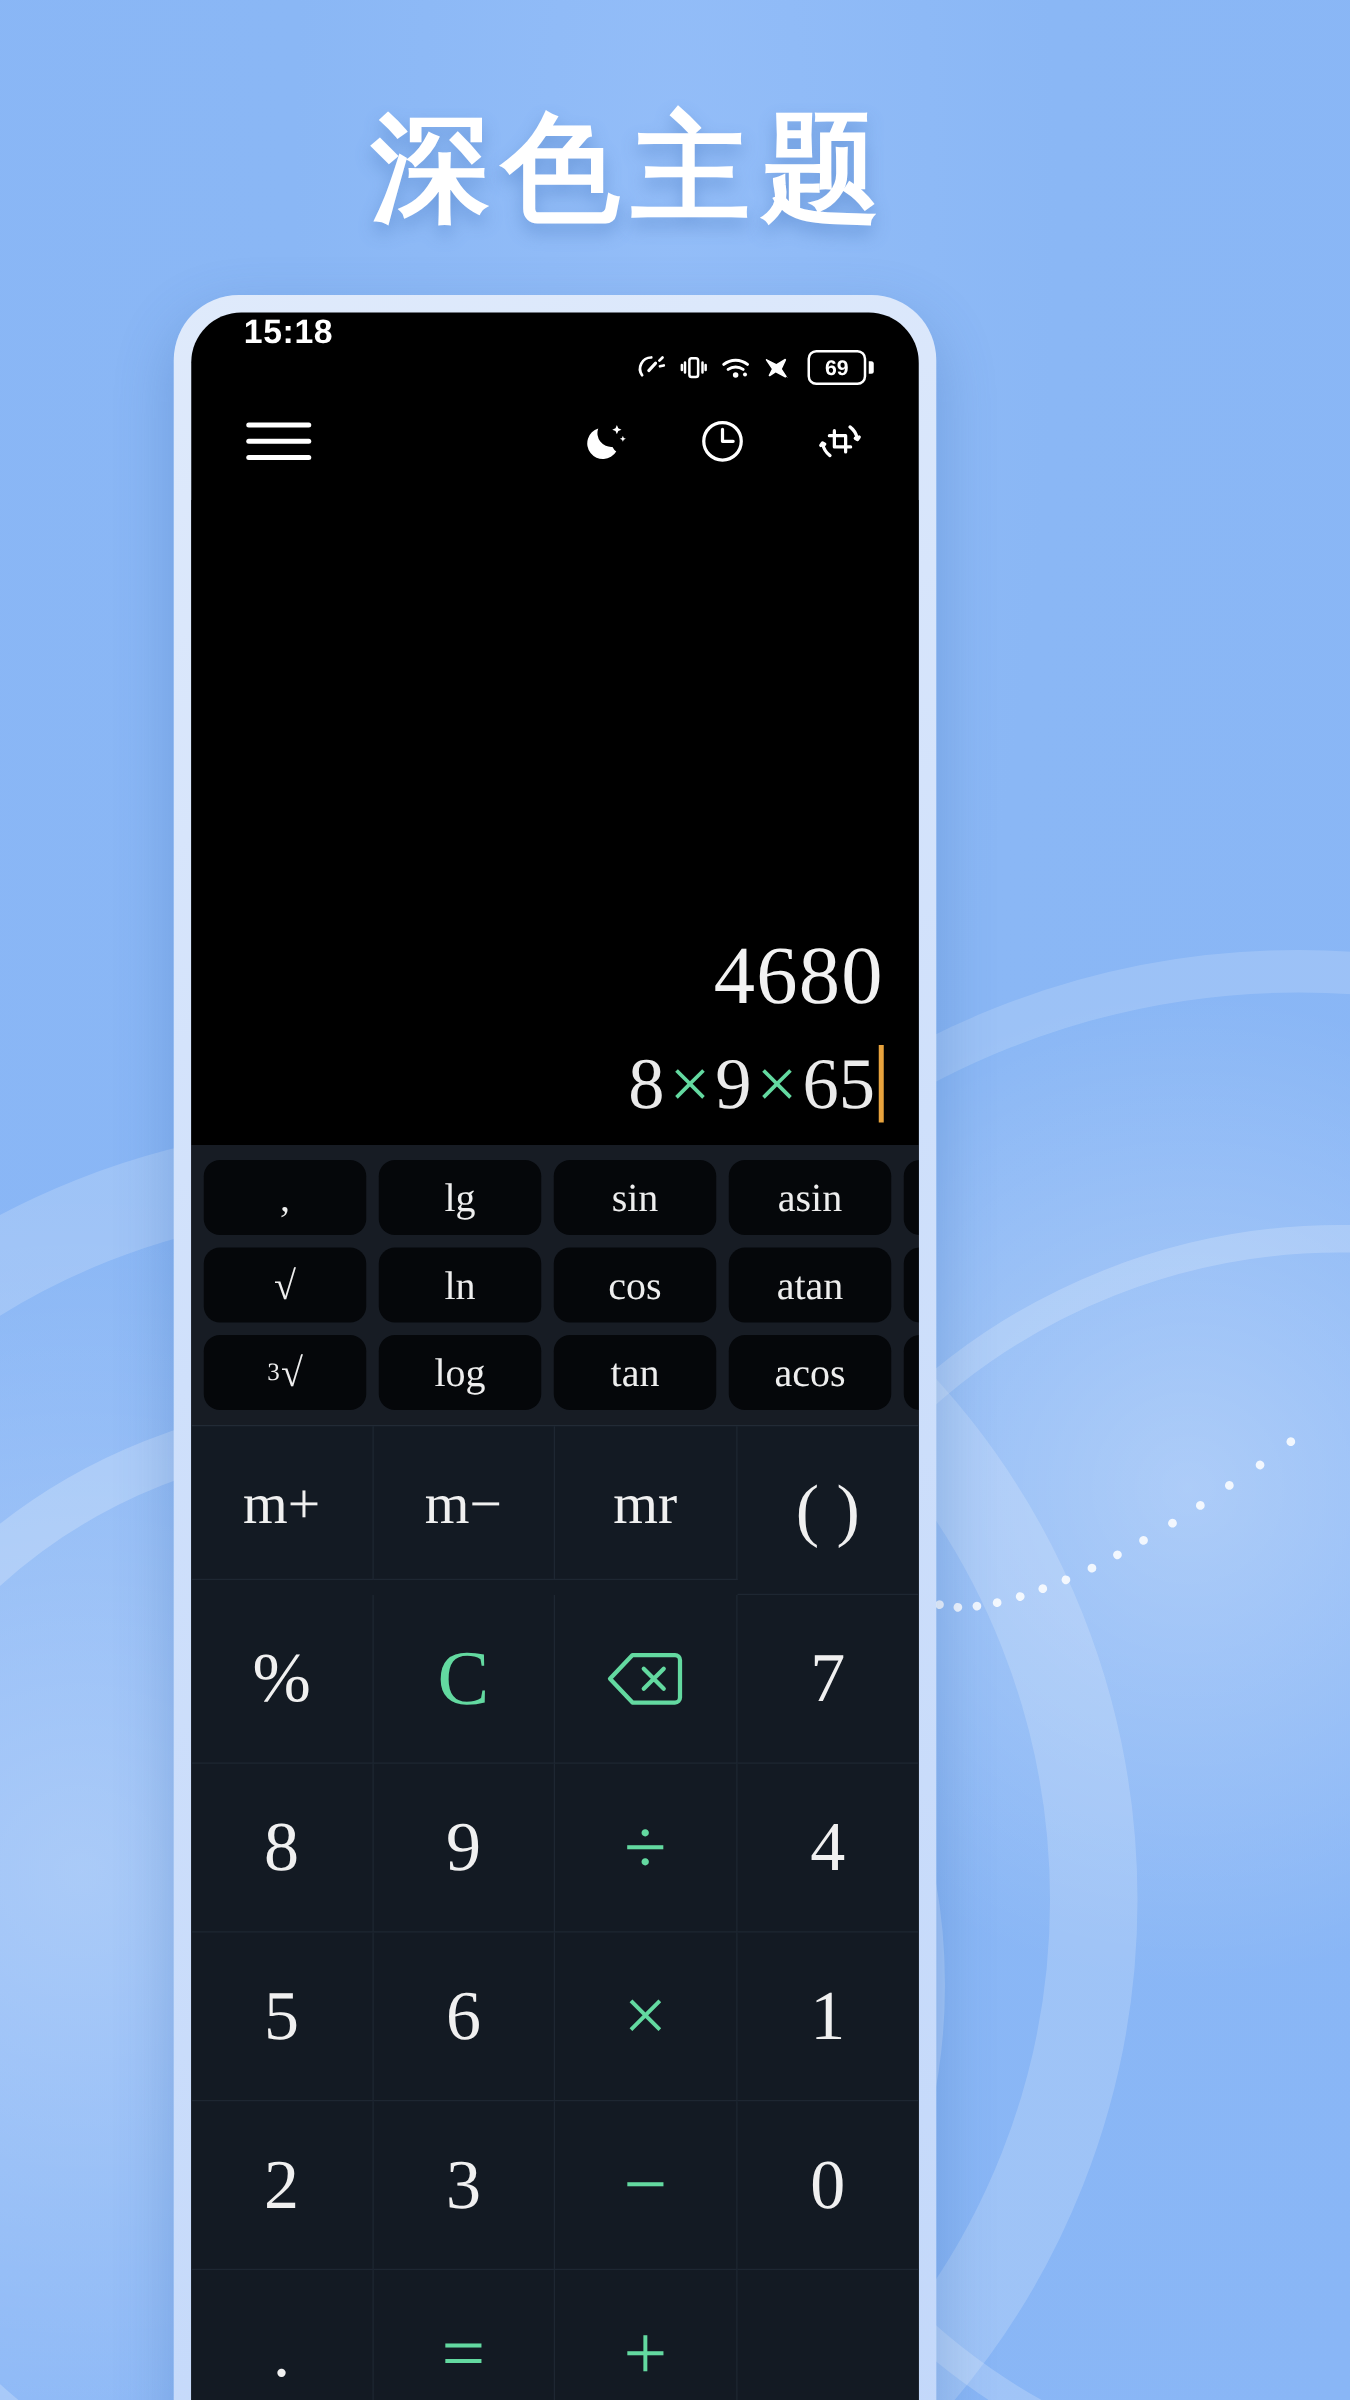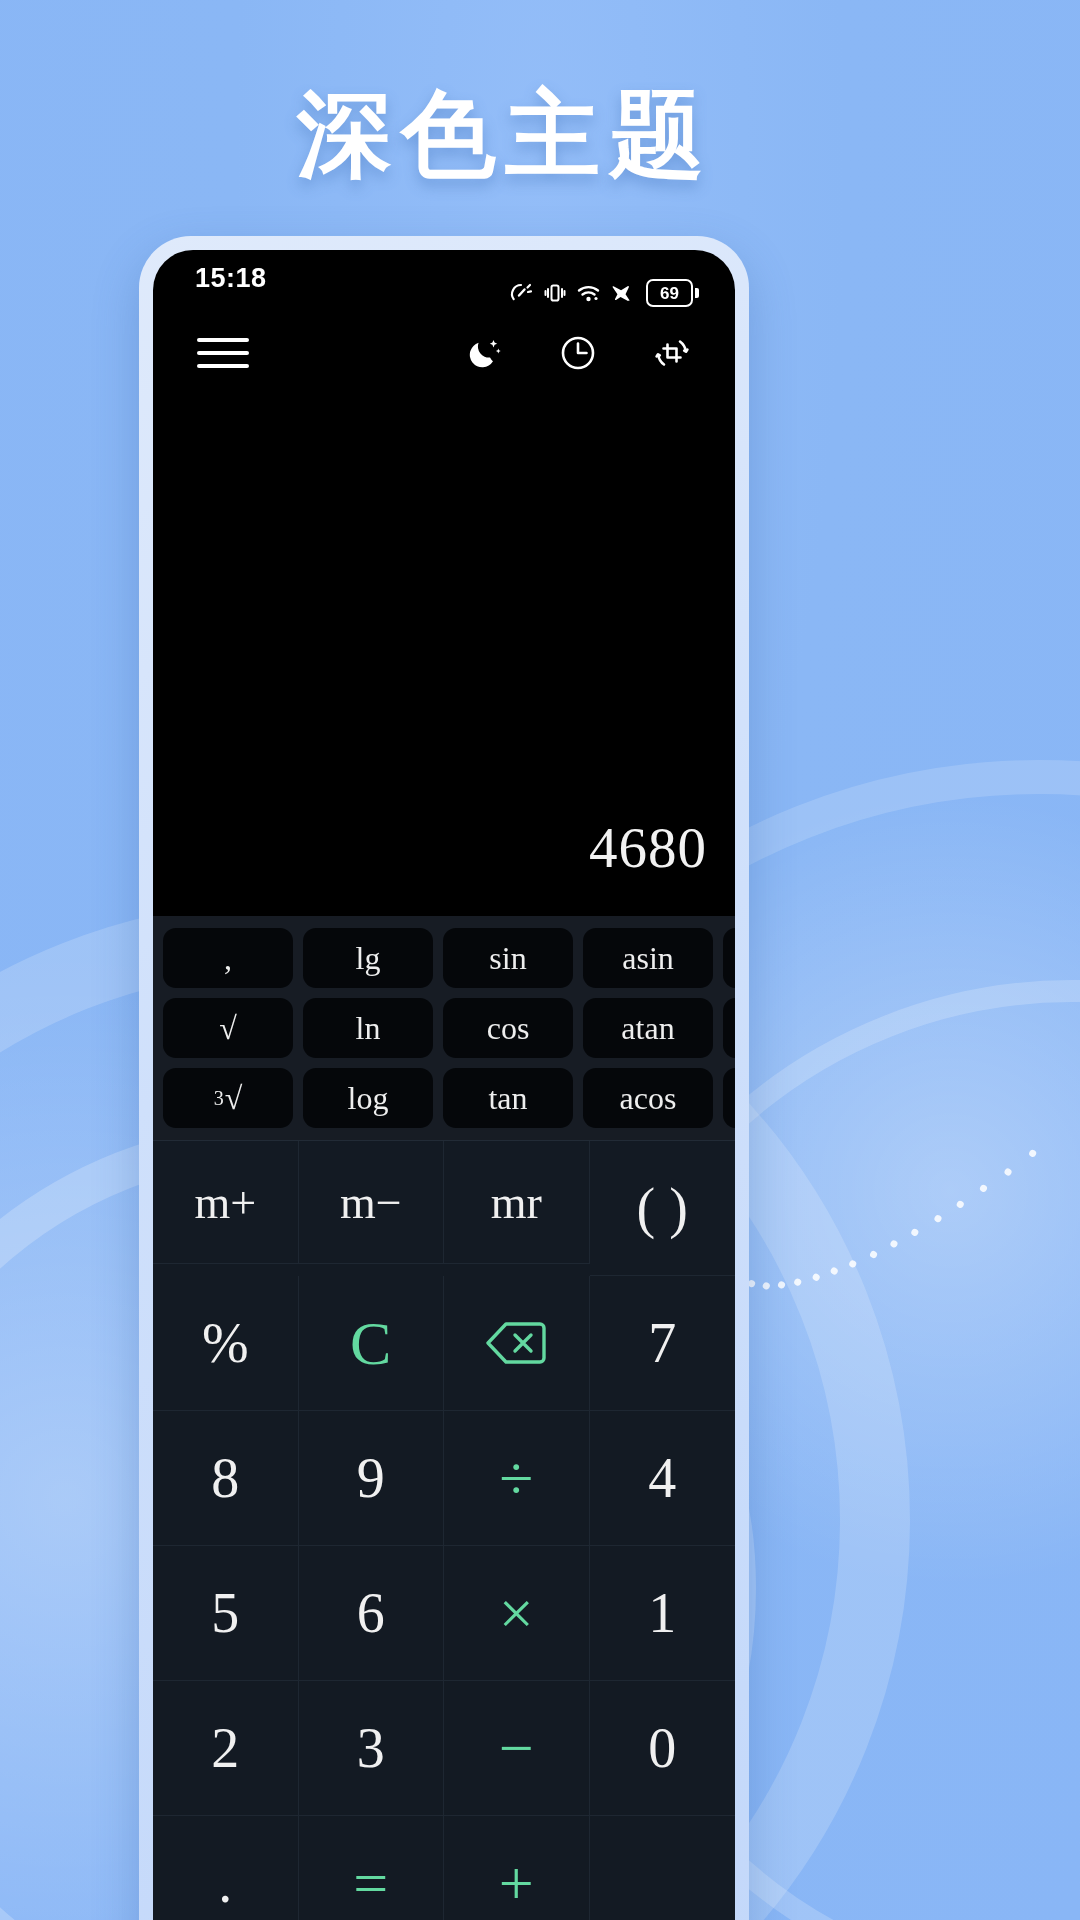--- a/index.html
+++ b/index.html
@@ -56,21 +56,21 @@
   }
   #screen{
     position:relative;width:582px;height:1706px;
     background:#000;
     border-radius:40px 40px 0 0;
     overflow:hidden;
   }
 
   
   #statusbar{
-    height:56px;display:flex;align-items:center;justify-content:space-between;
+    height:56px;display:flex;align-items:flex-start;justify-content:space-between;
     padding:0 36px 0 42px;box-sizing:border-box;color:#fff;
   }
   #statusbar .time{font-size:27px;font-weight:600;letter-spacing:.5px;}
   #statusbar .icons{display:flex;align-items:center;gap:9px;margin-top:30px;}
   #statusbar .icons svg{display:block;}
   .batt{display:flex;align-items:center;}
   .batt .shell{
     width:43px;height:24px;border:2.5px solid #fff;border-radius:7px;
     display:flex;align-items:center;justify-content:center;
   }
@@ -89,21 +89,21 @@
 
   
   #display{
     height:516px;box-sizing:border-box;
     padding:0 28px 18px 28px;
     display:flex;flex-direction:column;justify-content:flex-end;align-items:flex-end;
     background:#000;
   }
   #result{
     font-family:"Liberation Serif", serif;
-    font-size:57px;color:#f2f2f2;line-height:1;letter-spacing:1px;
+    font-size:66px;color:#f2f2f2;line-height:1;letter-spacing:1px;
     margin-bottom:22px;
   }
   #expr{
     font-family:"Liberation Serif", serif;
     font-size:58px;color:#eaeaea;line-height:1;display:flex;align-items:center;
   }
   #expr .op{color:#63d9a0;margin:0 4px;}
   #expr .caret{
     display:inline-block;width:4px;height:62px;background:#e8a33d;margin-left:3px;
   }
@@ -244,20 +244,24 @@
             <path d="M9.8 24.4 8 23.3l-1.4 2.1" stroke="#fff" stroke-width="2.6" fill="none" stroke-linecap="round" stroke-linejoin="round"></path>
             <path d="M17.5 13.5v13h13" stroke="#fff" stroke-width="2.6" fill="none" stroke-linecap="round" stroke-linejoin="round"></path>
             <path d="M26.5 30.5v-13h-13" stroke="#fff" stroke-width="2.6" fill="none" stroke-linecap="round" stroke-linejoin="round"></path>
           </svg>
         </div>
       </div>
     </div>
 
     <div id="display">
       <div id="result">4680</div>
+      <div id="expr">
+        <span id="expr-parts"><span>8</span><span class="op">×</span><span>9</span><span class="op">×</span><span>65</span></span>
+          <span class="caret"></span>
+      </div>
     </div>
 
     <div id="sci">
         <div class="sci-row">
           <div class="sci-key">,</div>
           <div class="sci-key">lg</div>
           <div class="sci-key">sin</div>
           <div class="sci-key">asin</div>
           <div class="sci-key"></div>
         </div>

